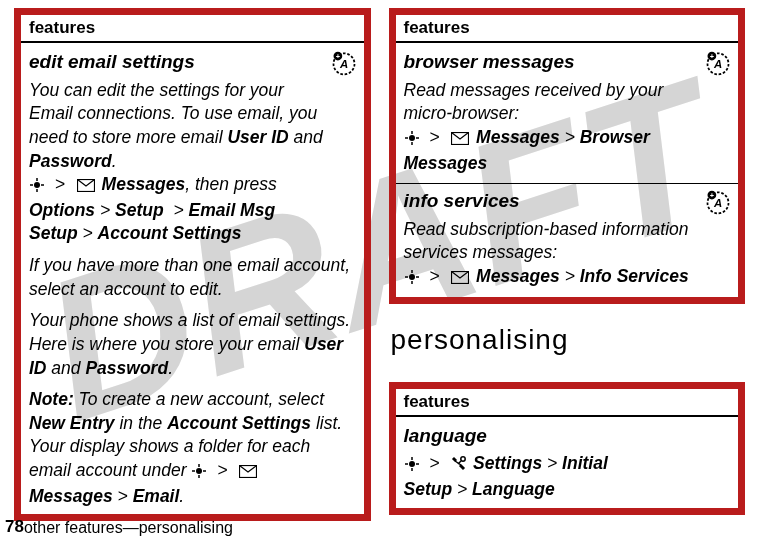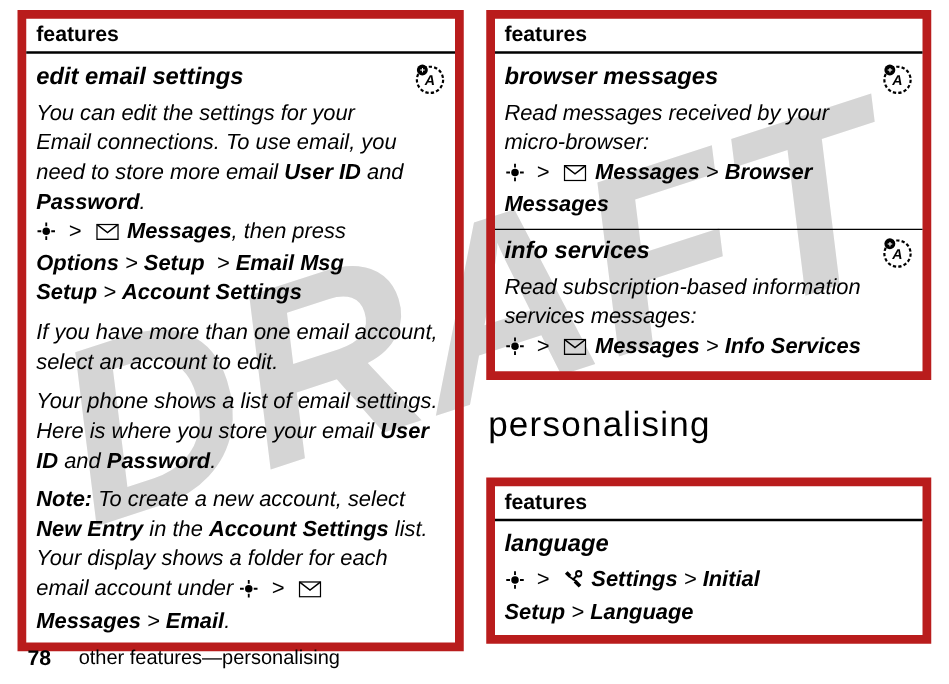--- a/index.html
+++ b/index.html
@@ -68,26 +68,25 @@
   .cond { font-family: "Arial Narrow", Arial, sans-serif; font-stretch: condensed; font-weight: bold; text-align: center; }
   .note-label { font-weight: bold; }
   .section-title {
     font-size: 28px;
     letter-spacing: 1px;
     margin: 14px 0 26px 2px;
   }
   .footer {
     position: absolute;
     bottom: 10px;
-    left: 22px;
+    left: 5px;
     z-index: 1;
     font-size: 16px;
     display: flex;
-    align-items: center;
-    gap: 22px;
+    align-items: flex-end;
   }
   .footer .pg { font-weight: bold; font-size: 17px; }
   .icon-badge {
     float: right;
     margin-left: 6px;
     margin-top: 2px;
   }
   .icon-badge svg { width: 28px; height: 28px; }
   .nav-dot {
     display:inline-block; width:16px; height:16px; vertical-align:-3px;

